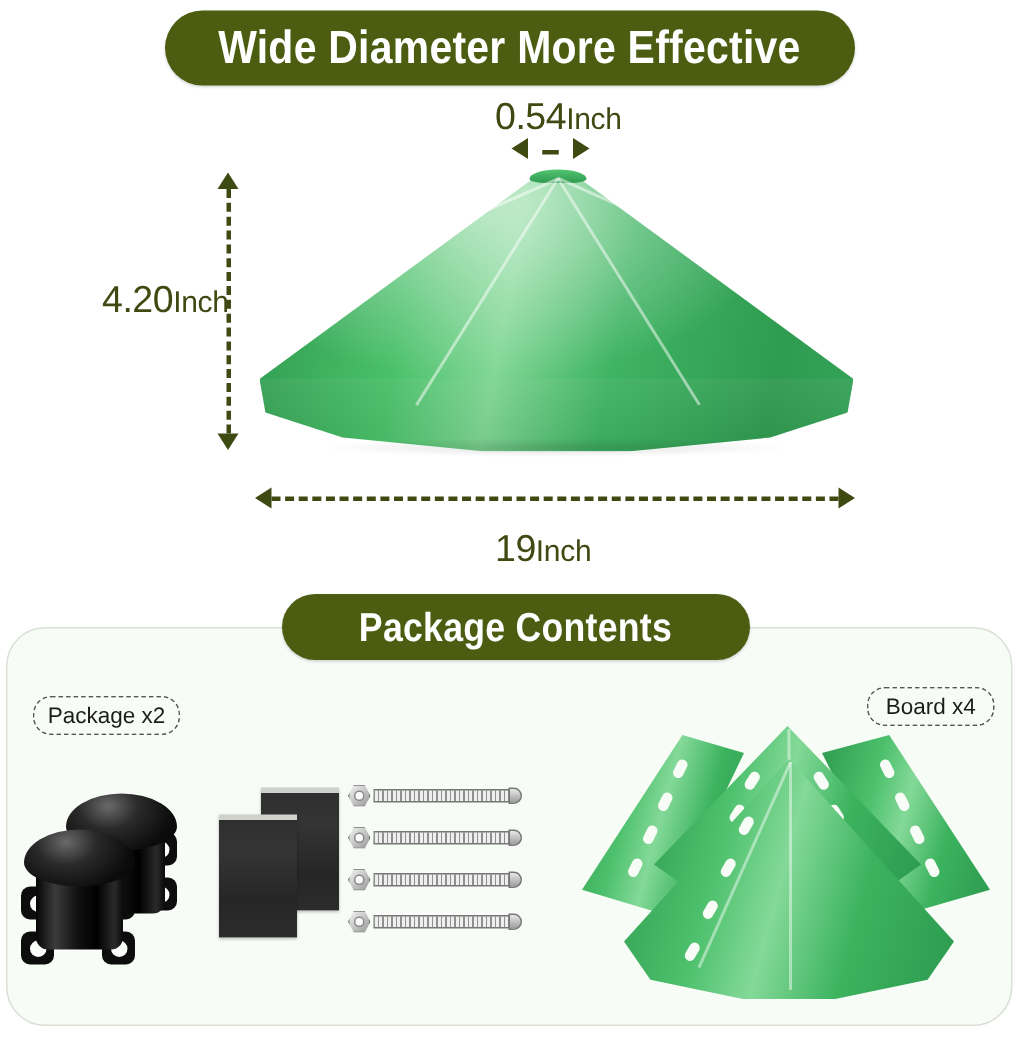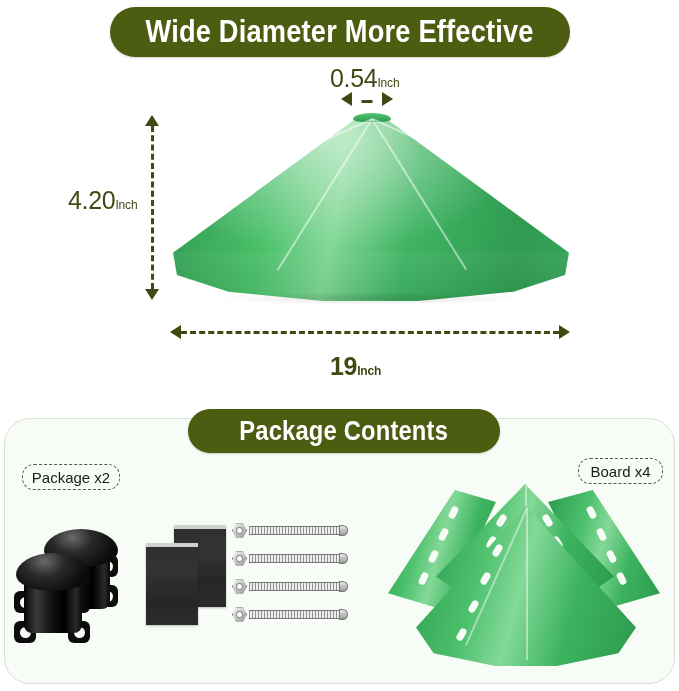--- a/index.html
+++ b/index.html
@@ -29,36 +29,35 @@
     white-space:nowrap;
   }
   #banner-title{
     left:110px;top:7px;width:460px;height:50px;
     font-size:31px;
   }
   #banner-package{
     left:188px;top:396px;width:312px;height:44px;
     font-size:27px;
     z-index:6;
-    margin-top:13px;
   }
 
   
   .dim-label{
     position:absolute;
     color:#3f4a12;
     white-space:nowrap;
     font-weight:normal;
   }
   .dim-label .num{font-size:25px;letter-spacing:-.3px;}
-  .dim-label .unit{font-size:12px;letter-spacing:-.2px;text-align:center;}
+  .dim-label .unit{font-size:20px;letter-spacing:-.2px;text-align:center;}
 
   #label-width{left:330px;top:64px;}
   #label-height{left:68px;top:186px;}
-  #label-diameter{left:330px;top:352px;font-weight:bold;}
+  #label-diameter{left:330px;top:352px;}
 
   
   .arrow-h{position:absolute;height:14px;display:flex;align-items:center;}
   .arrow-h .shaft{
     flex:1;height:0;
     border-top:3px dashed #3f4a12;
   }
   .arrow-h .head{
     width:0;height:0;
     border-top:7px solid transparent;

